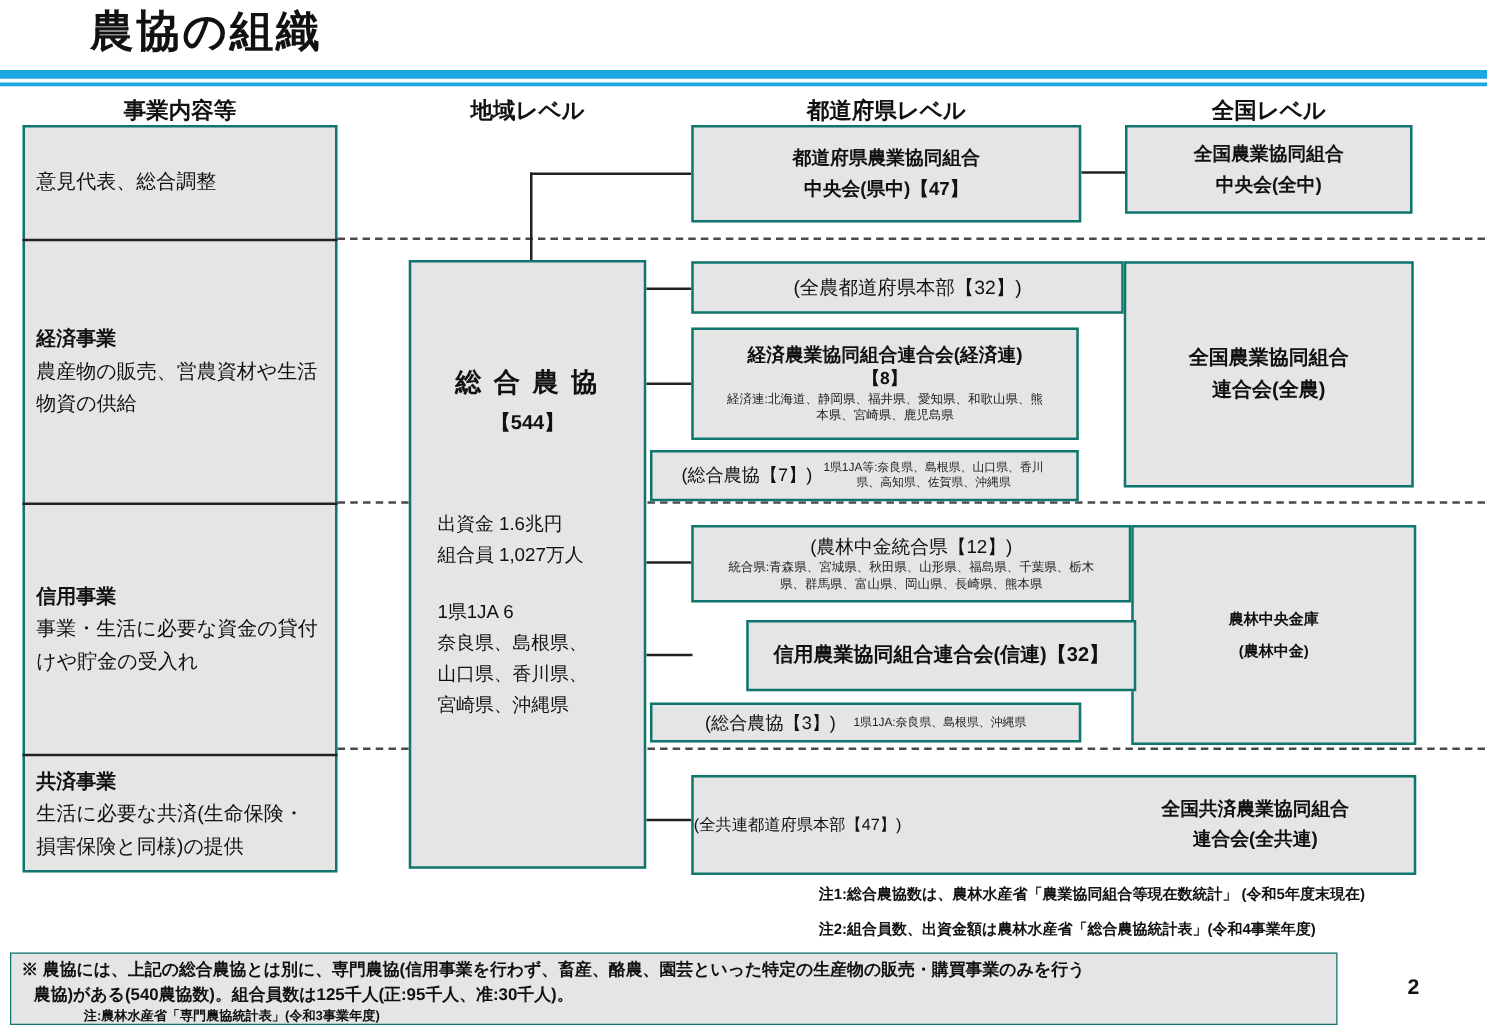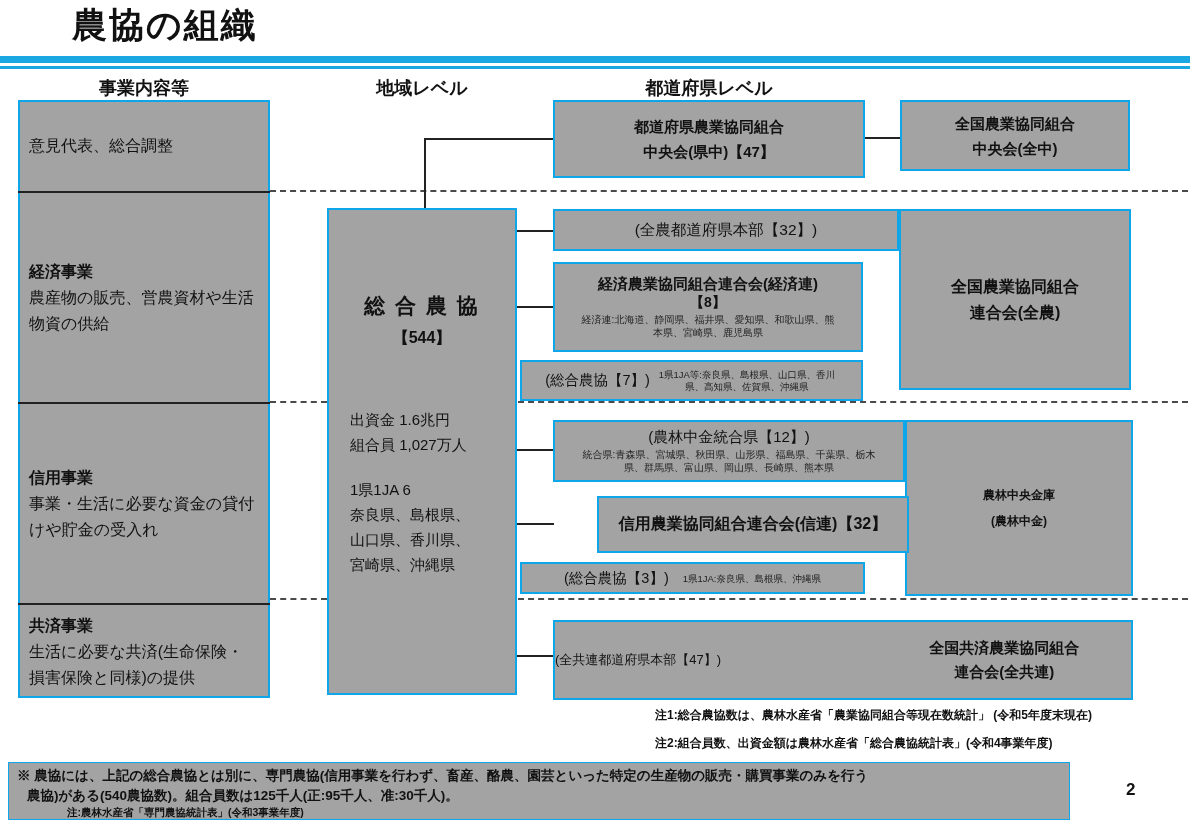--- a/index.html
+++ b/index.html
@@ -1,19 +1,19 @@
 <!DOCTYPE html>
 <html lang="ja"><head>
 <meta charset="utf-8">
 <style>
   html,body{margin:0;padding:0;background:#fff;}
   #stage{position:relative;width:1190px;height:827px;background:#fff;overflow:hidden;
          font-family:"Liberation Sans",sans-serif;color:#111;}
   .abs{position:absolute;}
-  .box{position:absolute;border:2px solid #0ea5e9;background:#a3a3a3;box-sizing:border-box;}
+  .box{position:absolute;border:2px solid #0f766e;background:#e5e5e5;box-sizing:border-box;}
   .hline{position:absolute;height:2px;background:#222;}
   .vline{position:absolute;width:2px;background:#222;}
   .dash{position:absolute;height:0;border-top:2px dashed #4a4a4a;}
   .ctr{display:flex;flex-direction:column;align-items:center;justify-content:center;text-align:center;}
   .hdr{position:absolute;top:76px;font-size:18px;font-weight:bold;text-align:center;}
   .b{font-weight:bold;}
   .note-sm{font-size:10px;line-height:13px;color:#222;}
   .sec{position:absolute;left:20px;width:248px;display:flex;flex-direction:column;justify-content:center;
        box-sizing:border-box;padding:0 10px 0 9px;font-size:16px;line-height:26px;}
   .sec .sec-title{font-weight:bold;}
@@ -23,20 +23,21 @@
 
 <div id="stage">
 
   <div class="abs b" style="left:72px;top:2px;font-size:35px;letter-spacing:2px;">農協の組織</div>
   <div class="abs" style="left:0;top:56px;width:1190px;height:7px;background:#1BA7E2;"></div>
   <div class="abs" style="left:0;top:66px;width:1190px;height:2.5px;background:#1BA7E2;"></div>
 
   <div class="hdr" style="left:18px;width:252px;">事業内容等</div>
   <div class="hdr" style="left:327px;width:190px;">地域レベル</div>
   <div class="hdr" style="left:553px;width:312px;">都道府県レベル</div>
+  <div class="hdr" style="left:900px;width:230px;">全国レベル</div>
 
   <div class="box" style="left:18px;top:100px;width:252px;height:598px;"></div>
   <div class="hline" style="left:18px;top:191px;width:252px;"></div>
   <div class="hline" style="left:18px;top:402px;width:252px;"></div>
   <div class="hline" style="left:18px;top:603px;width:252px;"></div>
 
   <div class="sec" style="top:100px;height:91px;">
     <span>意見代表、総合調整</span>
   </div>
   <div class="sec" style="top:193px;height:209px;">

